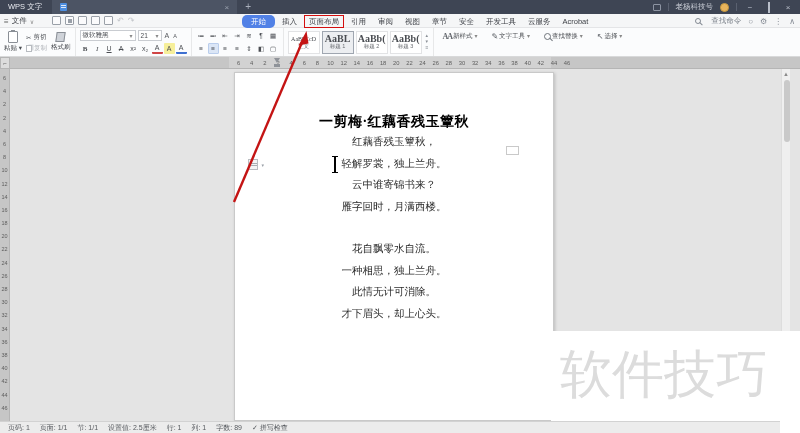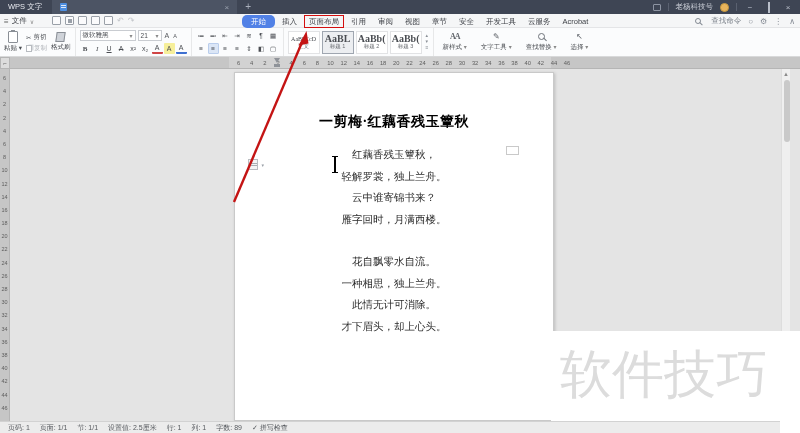--- a/index.html
+++ b/index.html
@@ -70,21 +70,21 @@
   .prow .tbtn { font-size:6.5px; }
   .prow2 .tbtn:nth-child(2){ background:#dbe6f6; border:1px solid #b9cdec; }
   .styles-gal { display:flex; gap:2px; padding-top:1px; }
   .chip { width:32px; height:23px; border:1px solid #e2e3e5; background:#fff; display:flex; flex-direction:column; align-items:center; justify-content:center; gap:0; }
   .chip:nth-child(2) { border:1px solid #9fa6b0; background:#eceef1; }
   .chip .prev { font-size:6px; line-height:8px; white-space:nowrap; font-family:"Liberation Serif", serif; }
   .chip:nth-child(2) .prev { font-size:10px; font-weight:bold; }
   .chip:nth-child(3) .prev, .chip:nth-child(4) .prev { font-size:10px; font-weight:bold; }
   .chip .clabel { font-size:5.5px; color:#6a6d72; }
   .gal-scroll { display:flex; flex-direction:column; justify-content:space-between; font-size:5px; color:#8a8f96; padding:2px 0; }
-  .toolcol { display:flex; flex-direction:column; align-items:center; gap:1px; padding:1px 5px 0; }
+  .toolcol { display:flex; align-items:center; gap:1px; padding:1px 5px 0; }
   .toolcol .ticon { height:11px; display:flex; align-items:center; justify-content:center; font-size:8px; color:#62666c; }
   .tlabel { white-space:nowrap; }
   .newstyle-ico { font-family:"Liberation Serif", serif; font-weight:bold; letter-spacing:-1px; }
   .magbig { width:7px; height:7px; border:1.4px solid #6f747b; border-radius:50%; position:relative; }
   .magbig::after { content:""; position:absolute; width:4px; height:1.4px; background:#6f747b; right:-3px; bottom:-1.5px; transform:rotate(45deg); }
 
   
   .hruler { position:absolute; left:0; top:57px; width:800px; height:12px;
     background:linear-gradient(to right,#c6c6c6 0 229px,#d2d2d2 229px 551px,#c6c6c6 551px); border-bottom:1px solid #b5b5b5; }
   .hnums { display:flex; padding-left:232px; }
@@ -95,21 +95,21 @@
   .vruler { position:absolute; left:0; top:69px; width:10px; height:352px; background:#c6c6c6; border-right:1px solid #b5b5b5; overflow:hidden; }
   .vnums { display:flex; flex-direction:column; padding-top:6px; }
   .vnum { height:13.2px; text-align:center; font-size:5.5px; color:#5e5e5e; flex:none; }
 
   
   .workspace { position:absolute; left:10px; top:69px; width:790px; height:352px; background:#e4e4e4; }
   .page { position:absolute; left:234px; top:72px; width:320px; height:349px; background:#fff; border:1px solid #c9c9c9; box-shadow:1px 1px 3px rgba(0,0,0,.18); }
   .doc-body { position:relative; width:100%; height:100%; font-family:"Liberation Serif", serif; color:#222; text-align:center; }
   .doc-title { margin-top:40px; font-size:14px; font-weight:bold; color:#000; letter-spacing:0.5px; }
   .byline { margin-top:13px; font-size:8.5px; color:#4a4a4a; }
-  .stanza { margin-top:13px; font-size:10.5px; line-height:21.5px; color:#2b2b2b; }
+  .stanza { font-size:10.5px; line-height:21.5px; color:#2b2b2b; }
   .stanza + .stanza { margin-top:21px; }
   .ibeam { position:absolute; left:99px; top:43px; width:1.5px; height:17px; background:#000; }
   .ibeam::before, .ibeam::after { content:""; position:absolute; left:-2px; width:5.5px; height:1.2px; background:#000; }
   .ibeam::before { top:0; } .ibeam::after { bottom:0; }
   .paste-opt { position:absolute; left:13px; top:46px; width:10px; height:11px; border:1px solid #b9bcc1; background:#f4f5f6; }
   .paste-opt::before { content:""; position:absolute; left:2px; top:3px; width:6px; height:1px; background:#a9adb3; box-shadow:0 2px 0 #a9adb3; }
   .paste-opt::after { content:"▾"; position:absolute; right:-7px; top:2px; font-size:5px; color:#9aa0a8; }
   .ghost-box { position:absolute; right:34px; top:33px; width:13px; height:9px; border:1px solid #c9c9c9; }
   .scrollbar { position:absolute; left:781px; top:69px; width:9px; height:352px; background:#efefef; border-left:1px solid #ddd; }
   .sb-up { display:block; text-align:center; font-size:6px; color:#8a8a8a; line-height:10px; }

